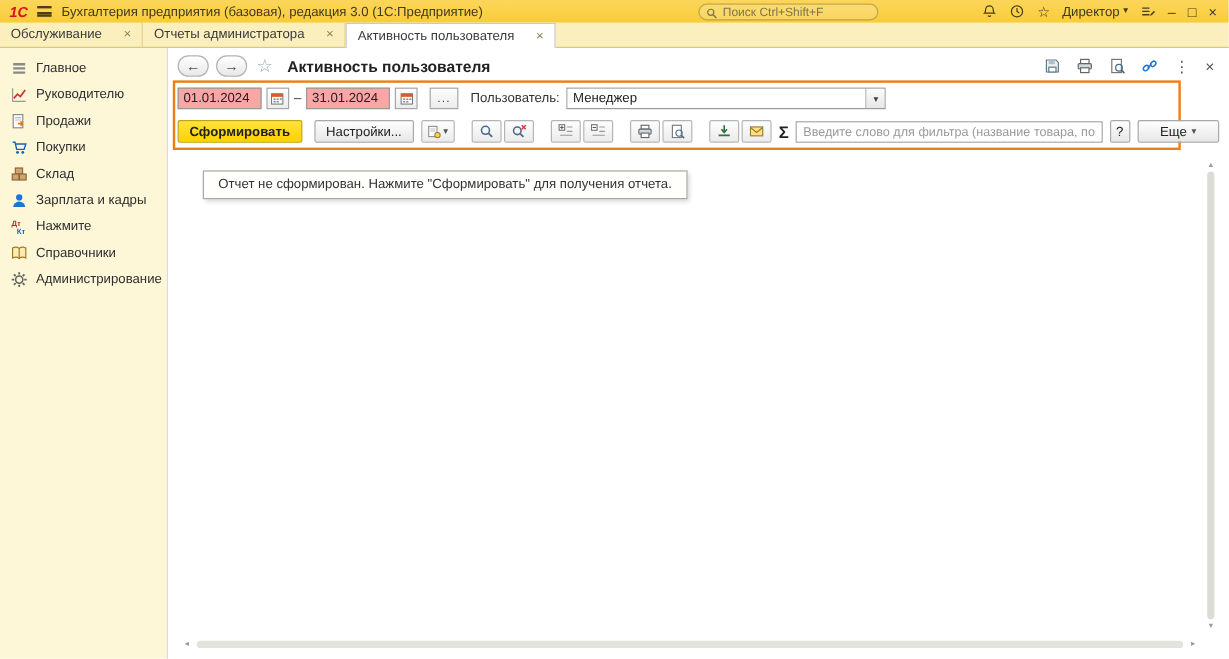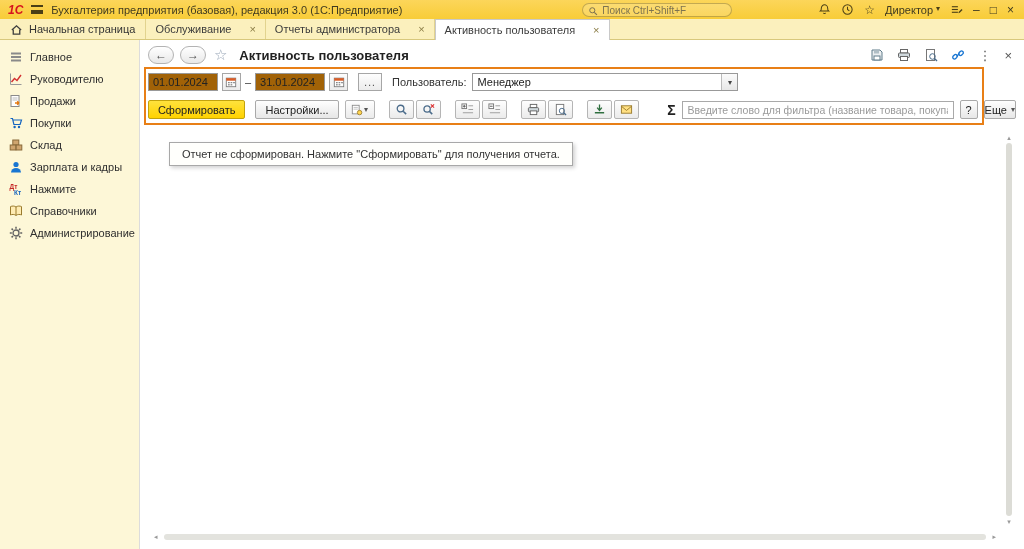--- a/index.html
+++ b/index.html
@@ -46,44 +46,44 @@
 .navbtn{width:26px;height:18px;border:1px solid #b3b3b3;border-radius:9px;background:linear-gradient(#fff,#e8e8e8);
   display:flex;align-items:center;justify-content:center;color:#4f4f4f;font-size:12px;cursor:pointer}
 .fav-star{color:#9aa7b8;font-size:15px;cursor:pointer;margin:0 2px}
 .page-title{font-weight:bold;font-size:13px;color:#222;margin-left:4px;white-space:nowrap}
 .header-icons{margin-left:auto;display:flex;align-items:center;gap:13px;color:#666}
 .hicon{width:14px;height:14px;cursor:pointer}
 .hglyph{font-size:13px;color:#555;cursor:pointer;line-height:1}
 
 
 .row1{display:flex;align-items:center;gap:4px;height:24px;padding:0 8px;position:relative;z-index:6}
-.tinput{height:18px;border:1px solid #999;padding:0 4px;font:11px "Liberation Sans",sans-serif;color:#222;background:#a16207}
+.tinput{height:18px;border:1px solid #999;padding:0 4px;font:11px "Liberation Sans",sans-serif;color:#222;background:#fca5a5}
 .date-input{width:70px}
 .sqbtn{height:18px;border:1px solid #a6a6a6;background:linear-gradient(#fdfdfd,#ececec);
   display:flex;align-items:center;justify-content:center;cursor:pointer;font-size:10px;color:#444}
 .cal-btn{width:19px}
 .dots-btn{width:24px;margin-left:6px;letter-spacing:1px}
 .user-label{margin-left:6px;white-space:nowrap}
 .combo{display:flex;height:18px;border:1px solid #999;width:266px;margin-left:2px;background:#fff}
 .combo input{flex:1;border:none;outline:none;padding:0 4px;font:11px "Liberation Sans",sans-serif;color:#222;min-width:0}
 .combo .drop{flex:0 0 16px;border-left:1px solid #bbb;background:linear-gradient(#fbfbfb,#e7e7e7);
   display:flex;align-items:center;justify-content:center;font-size:8px;color:#444;cursor:pointer}
 
 .row2{display:flex;align-items:center;gap:6px;padding:6px 8px;position:relative;z-index:6}
 .btn{height:19px;border:1px solid #a9a9a9;border-radius:2px;background:linear-gradient(#fefefe,#e7e7e7);
   padding:0 9px;display:flex;align-items:center;gap:4px;font-size:11px;color:#222;cursor:pointer;white-space:nowrap}
-.btn.primary{background:linear-gradient(#ffe23d,#ffd200);border-color:#c3a30c;font-weight:normal}
+.btn.primary{background:linear-gradient(#ffe23d,#ffd200);border-color:#c3a30c;font-weight:bold}
 .ibtn{width:25px;height:19px;border:1px solid #b5b5b5;border-radius:2px;background:linear-gradient(#fefefe,#ebebeb);
   display:flex;align-items:center;justify-content:center;cursor:pointer;gap:1px}
 .group{display:flex;gap:2px;margin-left:8px}
 .sigma{margin-left:auto;font-weight:bold;font-size:14px;color:#222}
 .filter-input{width:272px;height:18px;border:1px solid #a9a9a9;padding:0 5px;font:10.5px "Liberation Sans",sans-serif;color:#333}
 .filter-input::placeholder{color:#9a9a9a}
 .qbtn{width:18px}
-.more-btn{padding:0 0}
+.more-btn{padding:0 18px}
 
 
 .annotation{position:absolute;left:4px;top:27px;width:840px;height:58px;border:2px solid #e87f16;z-index:5;pointer-events:none}
 
 
 .empty-msg{position:absolute;left:29px;top:102px;border:1px solid #a8a8a8;background:#fffffc;
   box-shadow:2px 2px 4px rgba(0,0,0,.18);padding:5px 12px;font-size:11px;color:#333;z-index:4;white-space:nowrap}
 
 
 .vscroll{position:absolute;right:11px;top:94px;bottom:24px;width:8px;z-index:3}
@@ -131,27 +131,20 @@
           </g>
           <path d="M9.5 9.5 l3 -3 1 1 -3 3 -1.5 0.5 z" fill="#4a3f16"></path>
         </svg>
       <span class="tb-glyph">–</span>
       <span class="tb-glyph">□</span>
       <span class="tb-glyph">×</span>
     </span>
   </div>
 
   <div class="tabbar">
-    <span class="home-tab">
-      <svg class="tb-ico" viewBox="0 0 14 14">
-          <path d="M2 7.5 L7 3 l5 4.5" fill="none" stroke="#3d3d3d" stroke-width="1.4"></path>
-          <path d="M3.5 7 v5 h7 v-5" fill="none" stroke="#3d3d3d" stroke-width="1.4"></path>
-        </svg>
-      <span>Начальная страница</span>
-    </span>
     <span class="tab">
       <span>Обслуживание</span>
       <span class="x">×</span>
     </span>
     <span class="tab">
       <span>Отчеты администратора</span>
       <span class="x">×</span>
     </span>
     <span class="tab active">
       <span>Активность пользователя</span>

